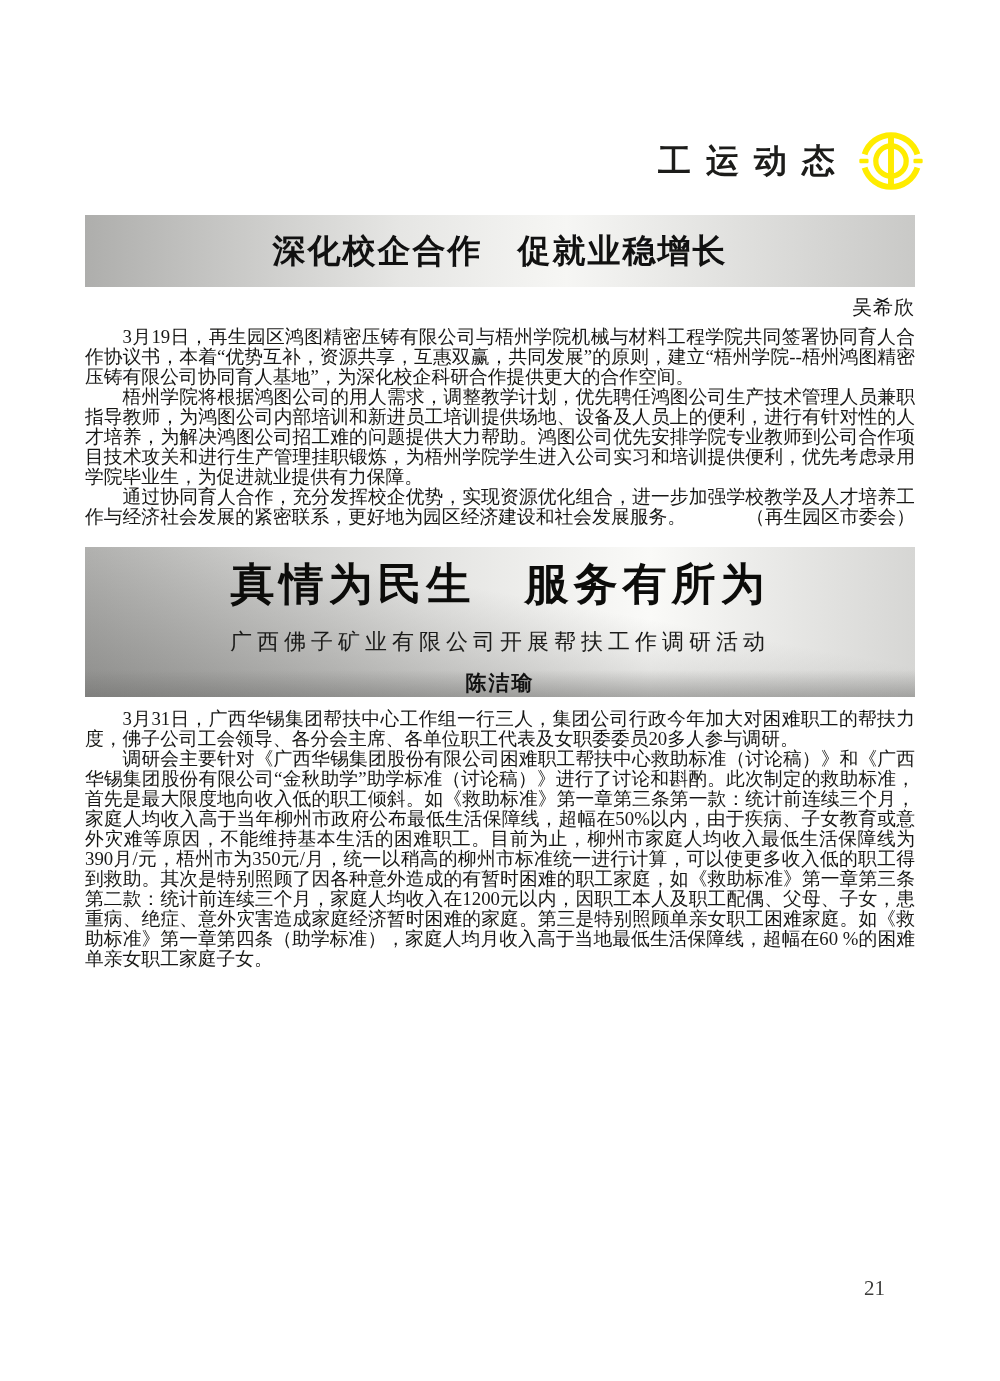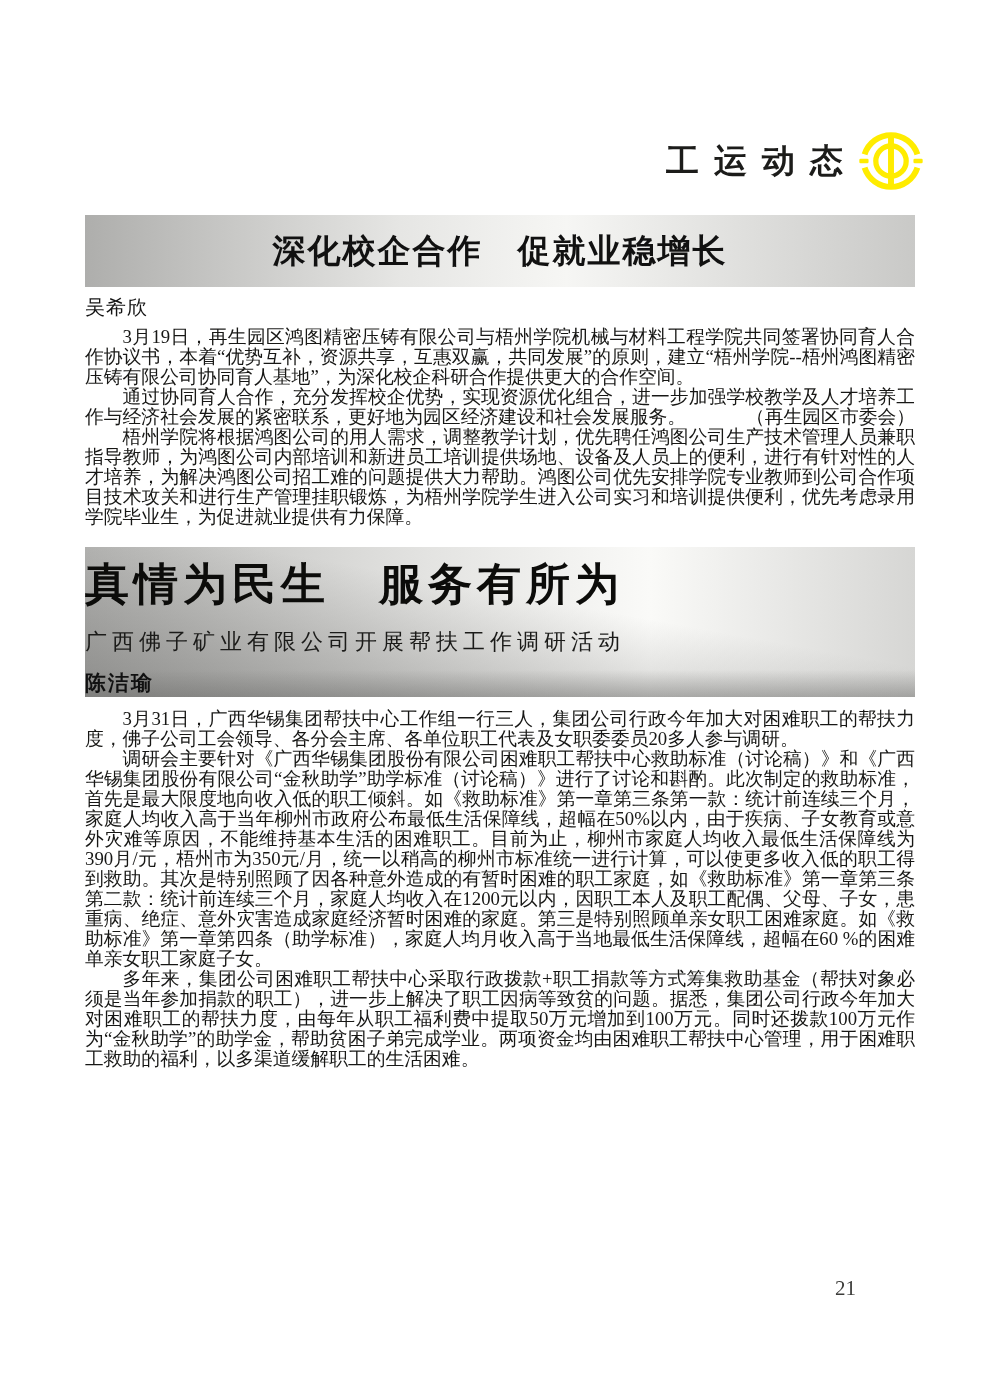--- a/index.html
+++ b/index.html
@@ -3,54 +3,54 @@
 <meta charset="utf-8">
 <style>
   html,body{margin:0;padding:0;}
   body{
     width:1000px;height:1381px;background:#ffffff;position:relative;
     font-family:"Liberation Serif","DejaVu Serif",serif;color:#161614;
   }
   .page{position:absolute;inset:0;overflow:hidden;}
 
   
-  .header{position:absolute;top:128px;right:76px;display:flex;align-items:center;}
+  .header{position:absolute;top:128px;right:76px;display:flex;align-items:center;gap:8px;}
   .masthead{
     font-size:33px;font-weight:bold;letter-spacing:15px;color:#1c1c1a;
     font-family:"Liberation Serif",serif;white-space:nowrap;
   }
   .emblem{width:66px;height:66px;display:block;}
 
   
   .content{position:absolute;left:85px;top:208px;width:830px;}
 
   
   .banner1-edge{height:7px;background:linear-gradient(to right,#2c2c2a,#89898 7 40%,#8c8c8a 40%,#c3c3c1 100%);}
   .banner1{
     height:72px;display:flex;align-items:center;justify-content:center;
     background:linear-gradient(to right,#aeaeac,#e6e6e4 38%,#f6f6f4 58%,#c9c9c7 100%);
   }
   .title1{
     margin:0;font-size:33px;font-weight:bold;letter-spacing:2px;color:#111;
     font-family:"Liberation Serif","DejaVu Serif",serif;
   }
   .author1{
-    text-align:left;font-size:20px;margin:7px 0 6px 0;color:#141414;letter-spacing:1px;
+    text-align:right;font-size:20px;margin:7px 0 6px 0;color:#141414;letter-spacing:1px;
   }
 
   
   .body-para{
     margin:0;font-size:18.8px;line-height:20px;text-align:justify;
     text-indent:2em;color:#171715;
   }
   .attribution{float:right;text-indent:0;}
 
   
   .banner2{
-    margin-top:20px;padding:8px 0 0 0;
+    margin-top:20px;padding:8px 0 0 0;text-align:center;
     background:
       linear-gradient(to top, rgba(110,110,108,0.45), rgba(255,255,255,0) 18%),
       linear-gradient(to top right, rgba(105,105,103,0.55), rgba(255,255,255,0) 60%),
       linear-gradient(to right,#b8b8b6,#e4e4e2 42%,#fafaf8 68%,#d6d6d4 100%);
   }
   .title2{
     margin:0;font-size:44px;font-weight:900;letter-spacing:5px;color:#0c0c0a;
     font-family:"DejaVu Sans","Liberation Sans",sans-serif;
   }
   .subtitle2{
@@ -58,21 +58,21 @@
     font-family:"Liberation Serif",serif;
   }
   .author2{
     margin:12px 0 4px 0;font-size:21px;font-weight:bold;letter-spacing:2px;color:#111;
     font-family:"DejaVu Sans","Liberation Sans",sans-serif;
   }
   .article2-body{margin-top:12px;}
 
   
   .page-number{
-    position:absolute;left:835px;top:1276px;font-size:21px;color:#3c3c3a;
+    position:absolute;left:864px;top:1276px;font-size:21px;color:#3c3c3a;
     font-family:"Liberation Serif",serif;
   }
 </style>
 </head>
 <body>
 
 <div class="page">
 
   <div class="header">
     <span class="masthead">工运动态</span>
@@ -92,32 +92,31 @@
 
   <div class="content">
 
     <div class="banner1-edge"></div>
     <div class="banner1">
       <h1 class="title1">深化校企合作　促就业稳增长</h1>
     </div>
     <div class="author1">吴希欣</div>
 
     <p class="body-para">3月19日，再生园区鸿图精密压铸有限公司与梧州学院机械与材料工程学院共同签署协同育人合作协议书，本着“优势互补，资源共享，互惠双赢，共同发展”的原则，建立“梧州学院--梧州鸿图精密压铸有限公司协同育人基地”，为深化校企科研合作提供更大的合作空间。</p>
+    <p class="body-para">梧州学院将根据鸿图公司的用人需求，调整教学计划，优先聘任鸿图公司生产技术管理人员兼职指导教师，为鸿图公司内部培训和新进员工培训提供场地、设备及人员上的便利，进行有针对性的人才培养，为解决鸿图公司招工难的问题提供大力帮助。鸿图公司优先安排学院专业教师到公司合作项目技术攻关和进行生产管理挂职锻炼，为梧州学院学生进入公司实习和培训提供便利，优先考虑录用学院毕业生，为促进就业提供有力保障。</p>
     <p class="body-para"><span>通过协同育人合作，充分发挥校企优势，实现资源优化组合，进一步加强学校教学及人才培养工作与经济社会发展的紧密联系，更好地为园区经济建设和社会发展服务。</span><span class="attribution">（再生园区市委会）</span></p>
-    <p class="body-para">梧州学院将根据鸿图公司的用人需求，调整教学计划，优先聘任鸿图公司生产技术管理人员兼职指导教师，为鸿图公司内部培训和新进员工培训提供场地、设备及人员上的便利，进行有针对性的人才培养，为解决鸿图公司招工难的问题提供大力帮助。鸿图公司优先安排学院专业教师到公司合作项目技术攻关和进行生产管理挂职锻炼，为梧州学院学生进入公司实习和培训提供便利，优先考虑录用学院毕业生，为促进就业提供有力保障。</p>
 
     <div class="banner2">
       <h1 class="title2">真情为民生　服务有所为</h1>
       <div class="subtitle2">广西佛子矿业有限公司开展帮扶工作调研活动</div>
       <div class="author2">陈洁瑜</div>
     </div>
 
     <div class="article2-body">
       <p class="body-para">3月31日，广西华锡集团帮扶中心工作组一行三人，集团公司行政今年加大对困难职工的帮扶力度，佛子公司工会领导、各分会主席、各单位职工代表及女职委委员20多人参与调研。</p>
       <p class="body-para">调研会主要针对《广西华锡集团股份有限公司困难职工帮扶中心救助标准（讨论稿）》和《广西华锡集团股份有限公司“金秋助学”助学标准（讨论稿）》进行了讨论和斟酌。此次制定的救助标准，首先是最大限度地向收入低的职工倾斜。如《救助标准》第一章第三条第一款：统计前连续三个月，家庭人均收入高于当年柳州市政府公布最低生活保障线，超幅在50%以内，由于疾病、子女教育或意外灾难等原因，不能维持基本生活的困难职工。目前为止，柳州市家庭人均收入最低生活保障线为390月/元，梧州市为350元/月，统一以稍高的柳州市标准统一进行计算，可以使更多收入低的职工得到救助。其次是特别照顾了因各种意外造成的有暂时困难的职工家庭，如《救助标准》第一章第三条第二款：统计前连续三个月，家庭人均收入在1200元以内，因职工本人及职工配偶、父母、子女，患重病、绝症、意外灾害造成家庭经济暂时困难的家庭。第三是特别照顾单亲女职工困难家庭。如《救助标准》第一章第四条（助学标准），家庭人均月收入高于当地最低生活保障线，超幅在60 %的困难单亲女职工家庭子女。</p>
-      <p class="body-para">多年来，集团公司困难职工帮扶中心采取行政拨款+职工捐款等方式筹集救助基金（帮扶对象必须是当年参加捐款的职工），进一步上解决了职工因病等致贫的问题。据悉，集团公司行政今年加大对困难职工的帮扶力度，由每年从职工福利费中提取50万元增加到100万元。同时还拨款100万元作为“金秋助学”的助学金，帮助贫困子弟完成学业。两项资金均由困难职工帮扶中心管理，用于困难职工救助的福利，以多渠道缓解职工的生活困难。</p>
     </div>
 
   </div>
 
   <div class="page-number">21</div>
 
 </div>
 
 </body></html>

